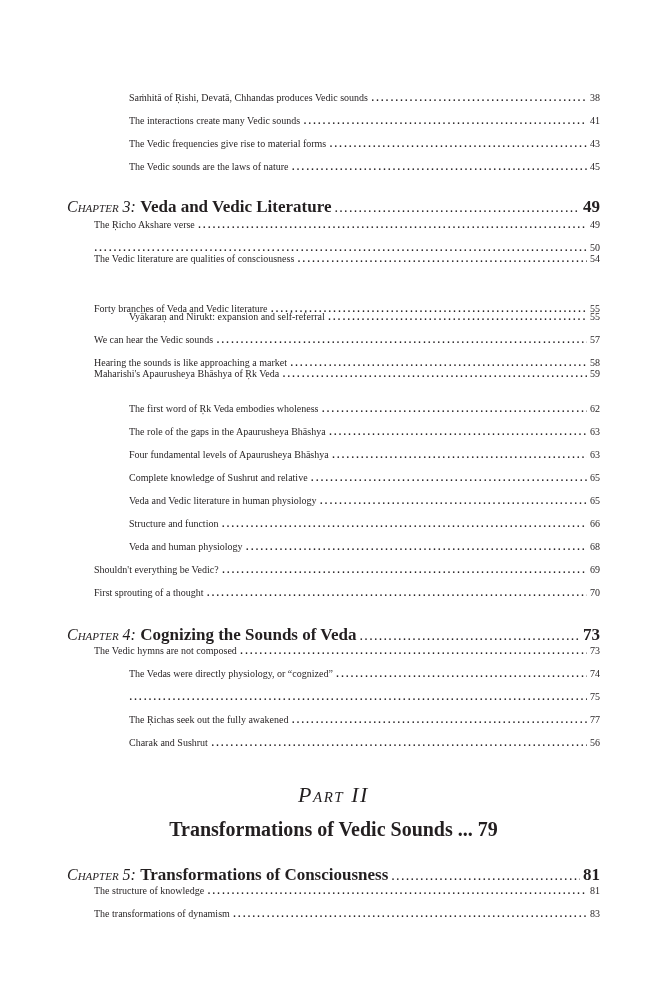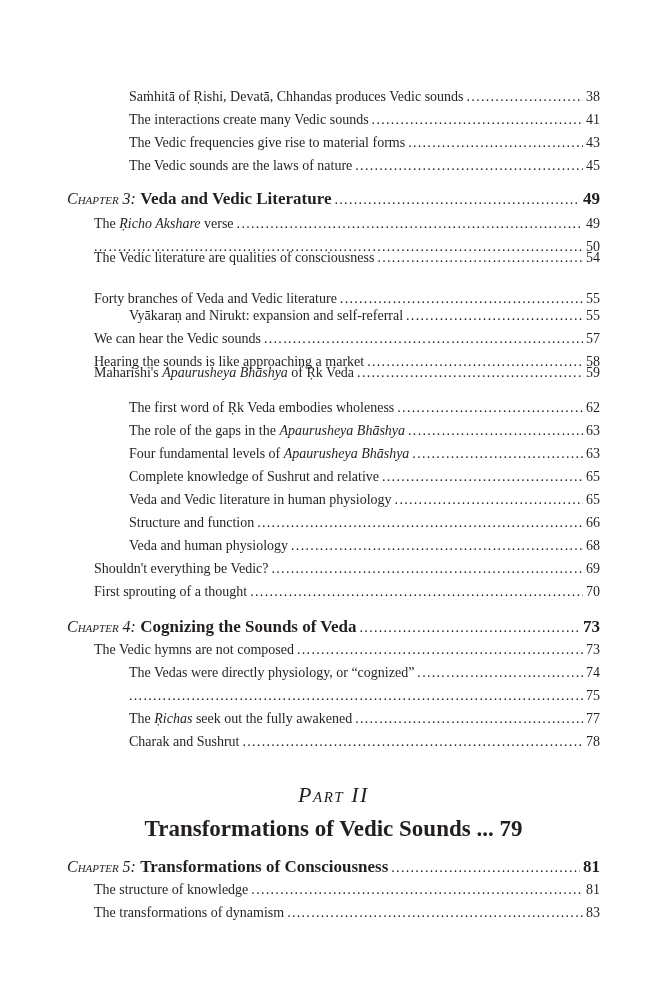--- a/index.html
+++ b/index.html
@@ -21,21 +21,21 @@
       width: 667px;
       height: 1000px;
     }
     .toc-row {
       position: absolute;
       left: 0;
       width: 600px;
       height: 22px;
       display: flex;
       align-items: baseline;
-      font-size: 14px;
+      font-size: 10px;
       line-height: 22px;
       white-space: nowrap;
     }
     .toc-row .title {
       flex: 0 0 auto;
       padding-right: 3px;
     }
     .toc-row .leader {
       flex: 1 1 auto;
       overflow: hidden;
@@ -45,62 +45,62 @@
     }
     .toc-row .leader::before {
       content: ". . . . . . . . . . . . . . . . . . . . . . . . . . . . . . . . . . . . . . . . . . . . . . . . . . . . . . . . . . . . . . . . . . . . . . . . . . . . . . . . . . . . . . . . . . . . . . . . . . . . . . . . . . . . . . . . . . . .";
       letter-spacing: -1.1px;
     }
     .toc-row .page-num {
       flex: 0 0 auto;
       padding-left: 3px;
       text-align: left;
     }
-    .lvl0 { left: 67px; width: 533px; }
+    .lvl0 { left: 67px; width: 533px; margin-top: 8px; }
     .lvl1 { left: 94px; width: 506px; }
     .lvl2 { left: 129px; width: 471px; }
 
     .chapter-row {
       font-size: 17px;
     }
     .chapter-row .chap-label {
       font-style: italic;
       font-variant: small-caps;
       font-weight: normal;
       font-size: 16px;
     }
     .chapter-row .chap-name {
       font-weight: bold;
     }
     .chapter-row .page-num {
       font-weight: bold;
       font-size: 17px;
     }
-    .ital { font-style: italic; }
+    .ital { }
 
     .part-label {
       position: absolute;
       left: 0;
       width: 667px;
       top: 781px;
       text-align: center;
       font-style: italic;
       font-variant: small-caps;
       font-size: 22px;
       letter-spacing: 1.5px;
       line-height: 28px;
     }
     .part-title {
       position: absolute;
       left: 0;
       width: 667px;
       top: 814px;
       text-align: center;
       font-weight: bold;
-      font-size: 23px;
+      font-size: 20px;
       line-height: 30px;
     }
   </style>
 </head>
 <body>
 
 <div class="page">
 
   <div class="toc-row lvl2" style="top:86px">
     <span class="title">Saṁhitā of Ṛishi, Devatā, Chhandas produces Vedic sounds</span>
@@ -139,21 +139,21 @@
   </div>
   <div class="toc-row lvl1" style="top:236px">
     <span class="leader"></span>
     <span class="page-num">50</span>
   </div>
   <div class="toc-row lvl1" style="top:247px">
     <span class="title">The Vedic literature are qualities of consciousness</span>
     <span class="leader"></span>
     <span class="page-num">54</span>
   </div>
-  <div class="toc-row lvl1" style="top:288px">
+  <div class="toc-row lvl1" style="top:297px">
     <span class="title">Forty branches of Veda and Vedic literature</span>
     <span class="leader"></span>
     <span class="page-num">55</span>
   </div>
   <div class="toc-row lvl2" style="top:305px">
     <span class="title">Vyākaraṇ and Nirukt: expansion and self-referral</span>
     <span class="leader"></span>
     <span class="page-num">55</span>
   </div>
   <div class="toc-row lvl1" style="top:328px">
@@ -241,21 +241,21 @@
     <span class="page-num">75</span>
   </div>
   <div class="toc-row lvl2" style="top:708px">
     <span class="title"><span>The </span><span class="ital">Ṛichas</span><span> seek out the fully awakened</span></span>
     <span class="leader"></span>
     <span class="page-num">77</span>
   </div>
   <div class="toc-row lvl2" style="top:731px">
     <span class="title">Charak and Sushrut</span>
     <span class="leader"></span>
-    <span class="page-num">78</span>
+    <span class="page-num">56</span>
   </div>
 
   <div class="part-label">Part II</div>
   <div class="part-title">Transformations of Vedic Sounds ... 79</div>
 
   <div class="toc-row lvl0 chapter-row" style="top:856px">
     <span class="title">
       <span class="chap-label">Chapter 5:</span>
       <span class="chap-name">Transformations of Consciousness</span>
     </span>

